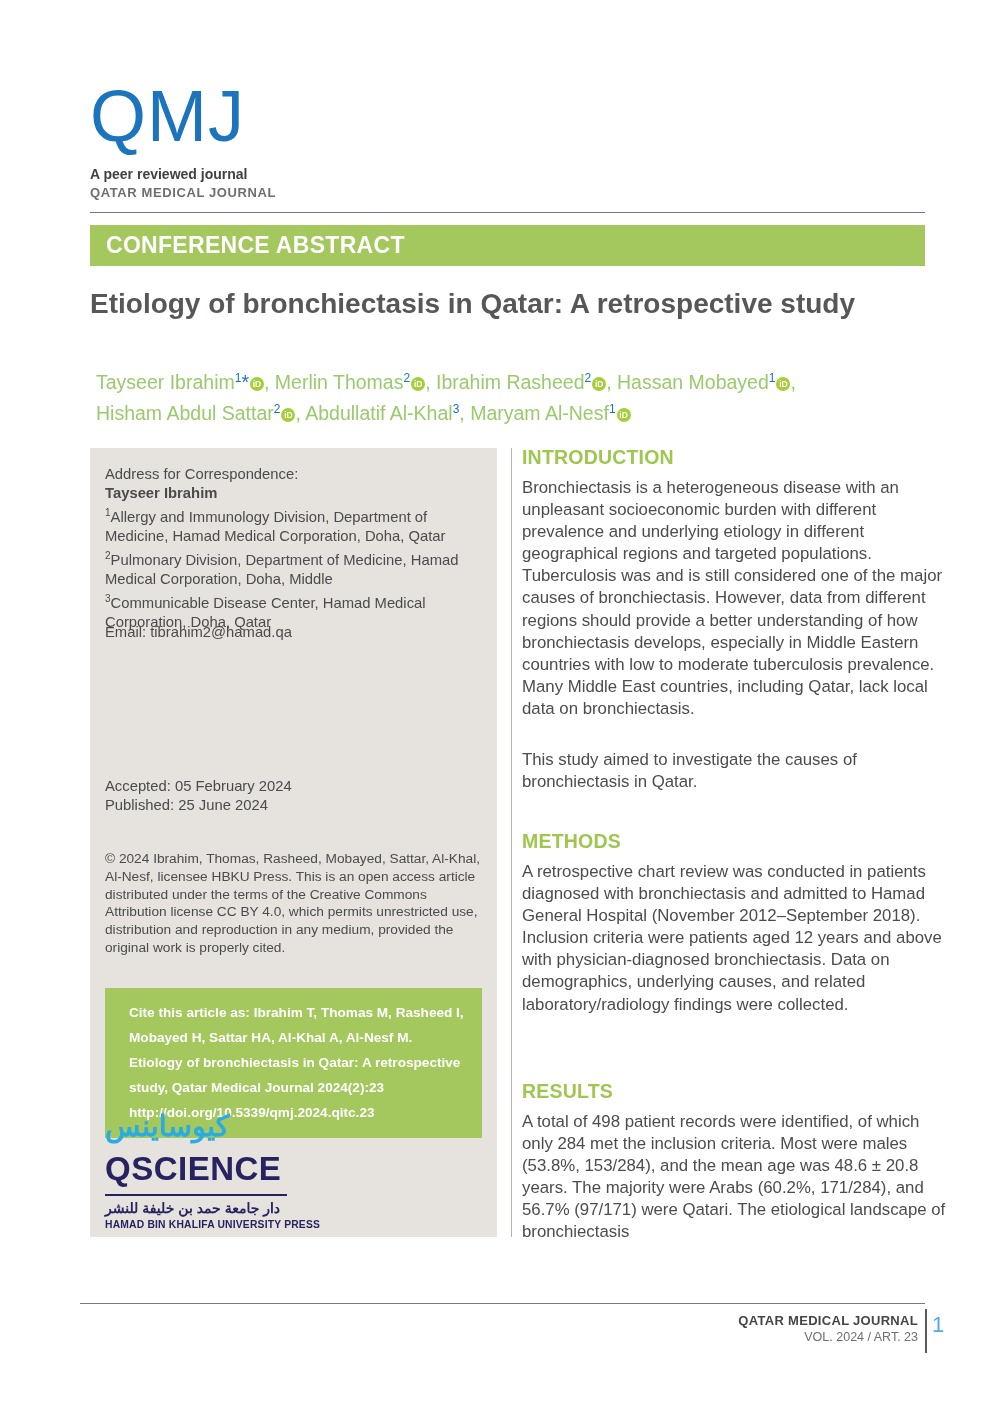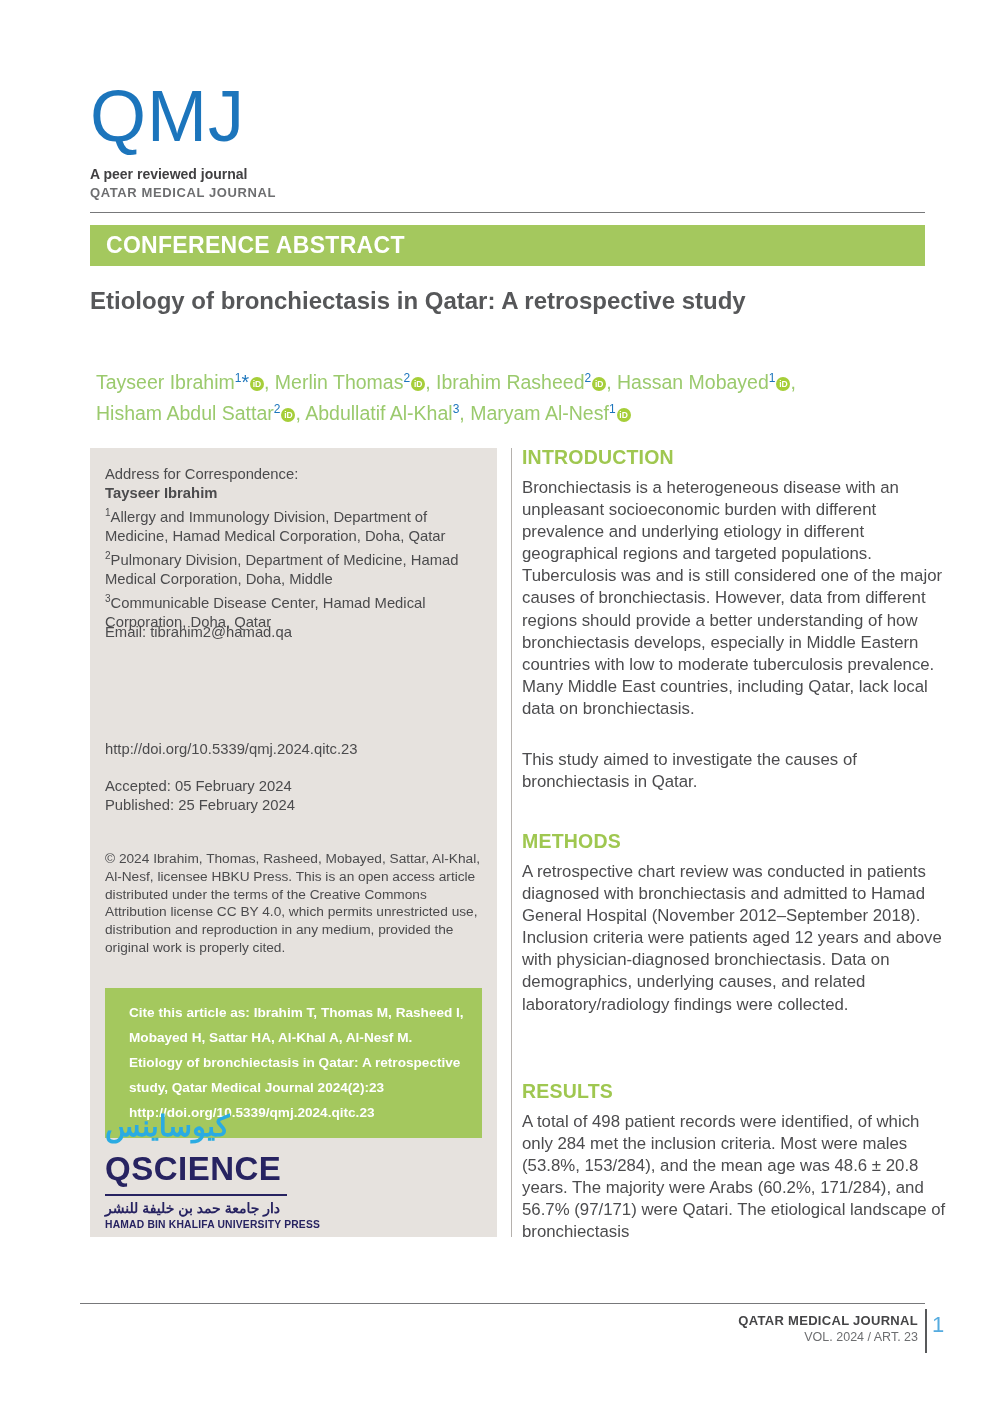--- a/index.html
+++ b/index.html
@@ -11,21 +11,21 @@
   }
   
   .logo-block { position:absolute; left:90px; top:82px; width:170px; }
   .logo-acronym { color:#1c75bc; font-size:72px; font-weight:400; line-height:0.95; letter-spacing:1px; }
   .logo-tagline { width:160px; font-size:14px; font-weight:700; color:#414042; margin-top:16px; }
   .logo-journal { font-size:13px; font-weight:700; color:#6d6e70; letter-spacing:0.6px; margin-top:3px; white-space:nowrap; }
   .header-rule { position:absolute; left:90px; top:212px; width:835px; height:1px; background:#77787a; }
   .banner { position:absolute; left:90px; top:225px; width:835px; height:41px; background:#a4c85e; }
   .banner-label { color:#ffffff; font-size:23px; font-weight:700; line-height:41px; padding-left:16px; letter-spacing:0.3px; }
   
-  .title { position:absolute; left:90px; top:286px; width:860px; font-size:24px; font-weight:700; color:#565759; line-height:1.25; }
+  .title { position:absolute; left:90px; top:286px; width:860px; font-size:28px; font-weight:700; color:#565759; line-height:1.25; }
   .authors { position:absolute; left:96px; top:367px; width:860px; font-size:19.5px; color:#9bca6d; line-height:1.6; }
   .authors sup { color:#1c75bc; font-size:12px; }
   .author-star { color:#1c75bc; }
   .orcid { display:inline-block; width:14px; height:14px; border-radius:50%; background:#a6ce39; color:#ffffff;
            font-size:8.5px; font-weight:700; text-align:center; line-height:14px; vertical-align:2px; margin-left:1px; }
   
   .side-box { position:absolute; left:90px; top:448px; width:407px; height:789px; background:#e6e2de; font-size:14.8px; color:#4b4b4d; }
   .side-box .blk { position:absolute; left:15px; right:11px; }
   .addr-block { top:17px; line-height:19px; }
   .addr-name { font-weight:700; }
@@ -93,24 +93,23 @@
 
   <div class="side-box">
     <div class="blk addr-block">
       <div>Address for Correspondence:</div>
       <div class="addr-name">Tayseer Ibrahim</div>
       <div><sup>1</sup><span>Allergy and Immunology Division, Department of Medicine, Hamad Medical Corporation, Doha, Qatar</span></div>
       <div><sup>2</sup><span>Pulmonary Division, Department of Medicine, Hamad Medical Corporation, Doha, Middle</span></div>
       <div><sup>3</sup><span>Communicable Disease Center, Hamad Medical Corporation, Doha, Qatar</span></div>
     </div>
     <div class="blk email-line">Email: tibrahim2@hamad.qa</div>
-    <div class="blk doi-line">http://doi.org/10.5339/qmj.2024.qitc.23</div>
     <div class="blk dates-block">
       <div>Accepted: 05 February 2024</div>
-      <div>Published: 25 February 2024</div>
+      <div>Published: 25 June 2024</div>
     </div>
     <div class="blk copyright-block">© 2024 Ibrahim,  Thomas, Rasheed, Mobayed, Sattar, Al-Khal, Al-Nesf, licensee HBKU Press. This is an open access article distributed under the terms of the Creative Commons Attribution license CC BY 4.0, which permits unrestricted use, distribution and reproduction in any medium, provided the original work is properly cited.</div>
     <div class="blk cite-box">Cite this article as: Ibrahim T, Thomas M, Rasheed I,  Mobayed H, Sattar HA, Al-Khal A, Al-Nesf M. Etiology of bronchiectasis in Qatar: A retrospective study, Qatar Medical Journal 2024(2):23 http://doi.org/10.5339/qmj.2024.qitc.23</div>
     <div class="blk qscience">
       <div class="qs-arabic">كيوساينس</div>
       <div class="qs-name">QSCIENCE</div>
       <div class="qs-rule"></div>
       <div class="qs-arabic-tag">دار جامعة حمد بن خليفة للنشر</div>
       <div class="qs-tagline">HAMAD BIN KHALIFA UNIVERSITY PRESS</div>
     </div>

